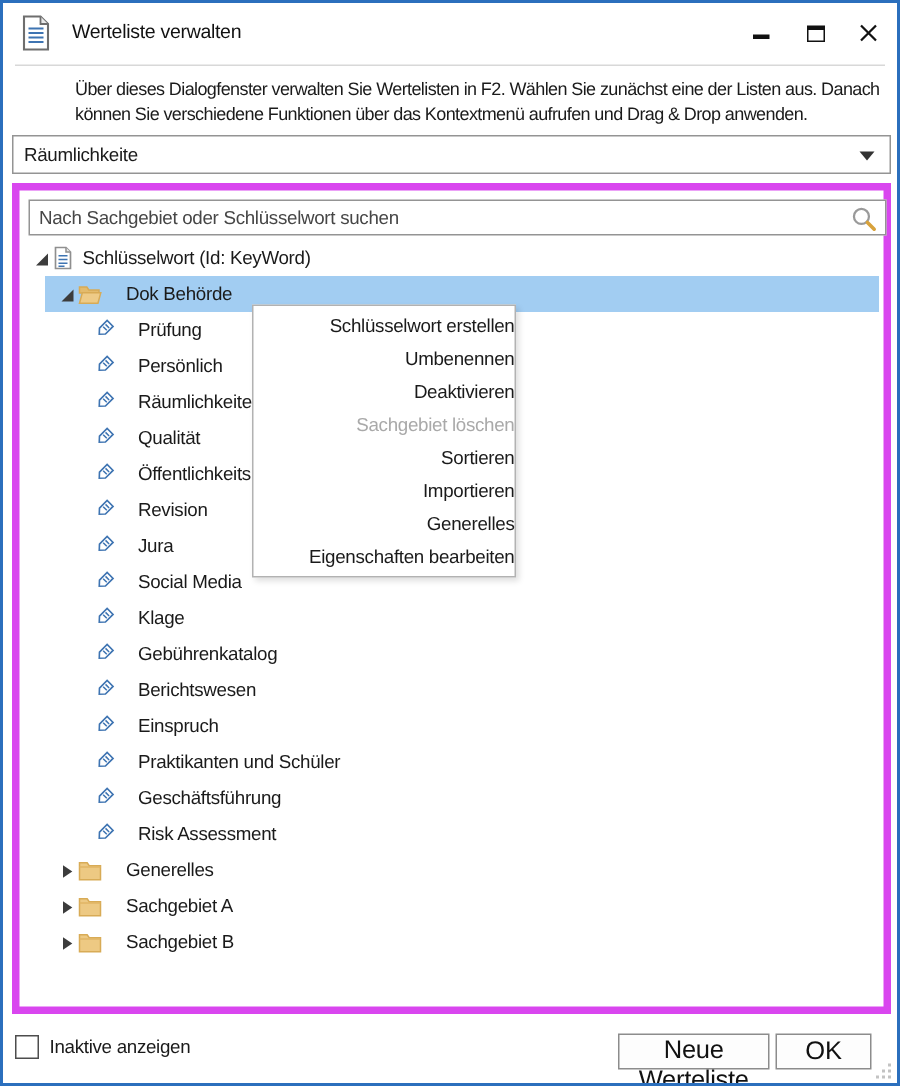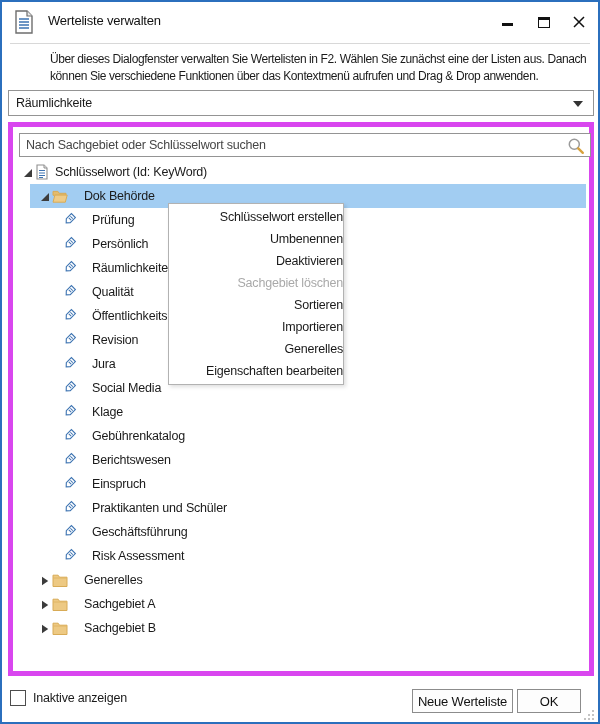--- a/index.html
+++ b/index.html
@@ -41,21 +41,21 @@
   .lv0 .exp{left:10px}.lv1 .exp{left:27px}
   .lv0 .ric{left:21px}.lv1 .ric{left:39px}.lv2 .ric{left:50px}
   .lv0 .lbl{left:42px}.lv1 .lbl{left:71px}.lv2 .lbl{left:79px}
   
   .menu{position:absolute;left:166px;top:201px;width:176px;background:#fff;border:1px solid #b2b2b2;box-shadow:2px 2px 4px rgba(0,0,0,.13);padding:2px 0;z-index:10;}
   .mi{height:22px;line-height:22px;padding-left:24px;font-size:12.5px;color:#1a1a1a;white-space:nowrap;text-align:right;}
   .mi.dis{color:#a9a9a9;}
   
   .cbox{position:absolute;left:8px;top:688px;width:16px;height:16px;border:1px solid #4d4d4d;background:#fff;}
   .cblabel{position:absolute;left:31px;top:689px;font-size:12.5px;}
-  .btn{position:absolute;top:687px;height:24px;border:1px solid #8c8c8c;background:#fdfdfd;font-family:inherit;font-size:13px;letter-spacing:-0.2px;color:#111;padding:0;}
+  .btn{position:absolute;top:687px;height:24px;border:1px solid #8c8c8c;background:#fdfdfd;font-family:inherit;font-size:17px;letter-spacing:-0.2px;color:#111;padding:0;}
   .btn1{left:410px;width:101px;}
   .btn2{left:515px;width:64px;}
   .grip{position:absolute;right:3px;bottom:3px;width:12px;height:12px;}
 </style>
 </head>
 <body>
 
 <div class="window">
 
   <div class="titlebar">

